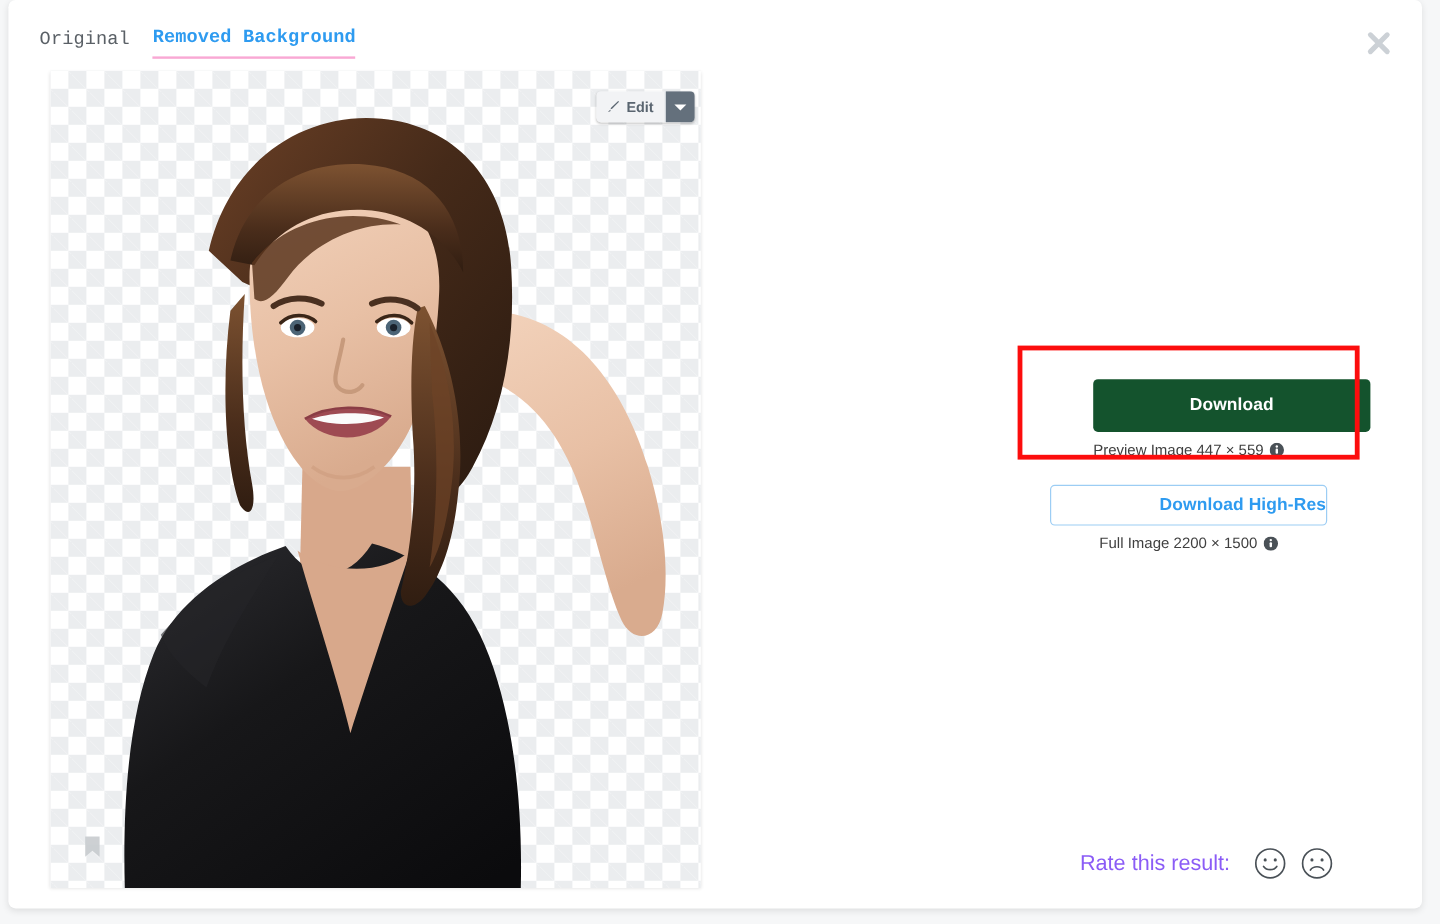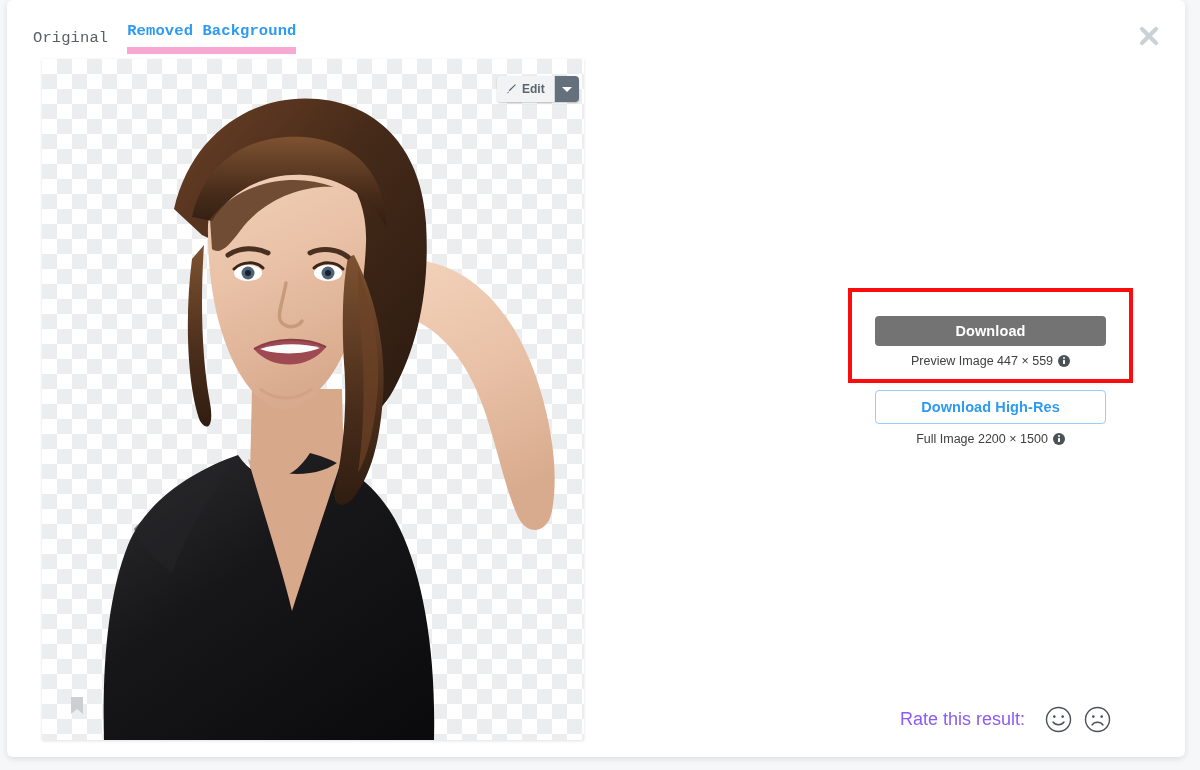--- a/index.html
+++ b/index.html
@@ -45,21 +45,21 @@
     color: #5a6066;
     padding-bottom: 7px;
     cursor: pointer;
     letter-spacing: 0.1px;
     line-height: 18px;
     white-space: nowrap;
   }
   .tab.active {
     color: #2e9bf0;
     font-weight: bold;
-    border-bottom: 7px solid #f9a8d4;
+    border-bottom: 2px solid #f9a8d4;
   }
 
   
   .close-btn {
     position: absolute;
     right: 21px;
     top: 21px;
     width: 30px;
     height: 30px;
     cursor: pointer;
@@ -144,33 +144,34 @@
     position: absolute;
     left: 868px;
     top: 316px;
     width: 231px;
   }
   .btn-primary {
     display: flex;
     align-items: center;
     justify-content: center;
     width: 231px;
-    height: 30px;
-    background: #737373;
+    height: 44px;
+    background: #14532d;
     border-radius: 4px;
     color: #ffffff;
     font-size: 14.5px;
     font-weight: bold;
     cursor: pointer;
     letter-spacing: 0.1px;
+    margin-left: 36px;
   }
   .btn-outline {
     display: flex;
     align-items: center;
-    justify-content: center;
+    justify-content: flex-end;
     width: 231px;
     height: 34px;
     background: #ffffff;
     border: 1px solid #9ccdf4;
     border-radius: 4px;
     color: #2e9bf0;
     font-size: 14.5px;
     font-weight: bold;
     cursor: pointer;
     letter-spacing: 0.1px;

